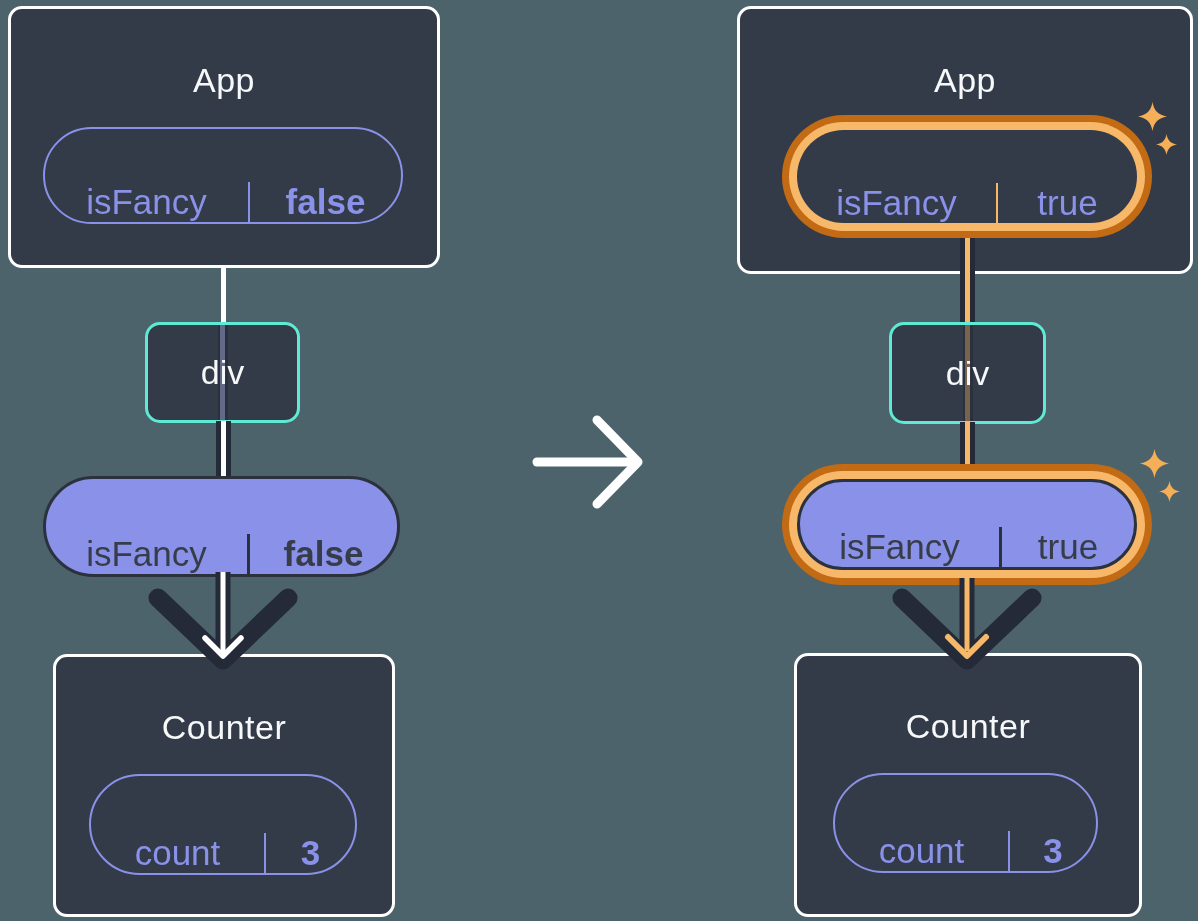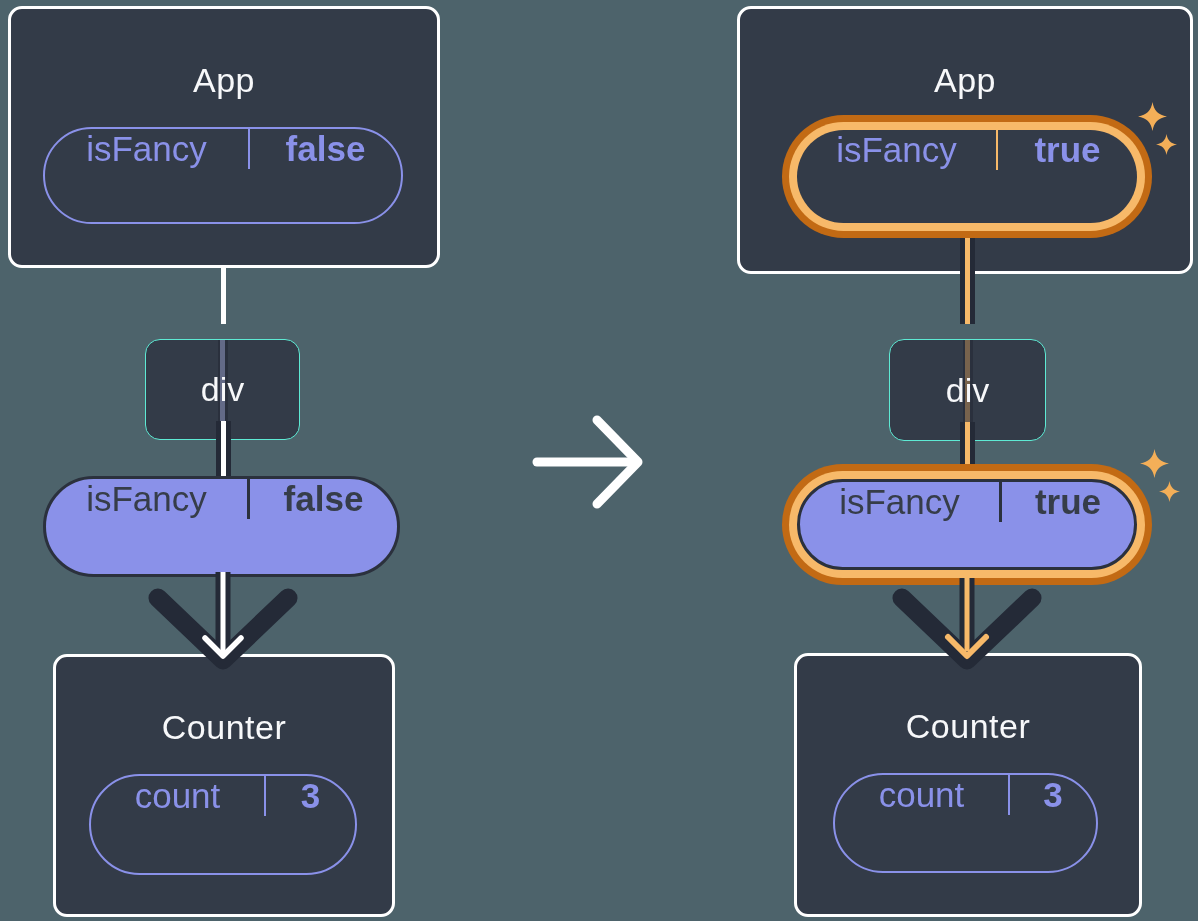--- a/index.html
+++ b/index.html
@@ -13,44 +13,44 @@
     --ink:#2B313D;
   }
   *{margin:0;padding:0;box-sizing:border-box;}
   body{background:#222;font-family:"Liberation Sans","DejaVu Sans",sans-serif;}
   .stage{position:relative;width:1198px;height:921px;background:var(--bg);overflow:hidden;}
 
   .card{position:absolute;background:var(--card);border:3px solid #FFFFFF;border-radius:14px;}
   .card-title{position:absolute;left:0;width:100%;text-align:center;color:#F7F8FA;
     font-size:34px;font-weight:500;letter-spacing:.5px;line-height:40px;}
 
-  .node{position:absolute;background:var(--card);border:1px solid #5eead4;border-radius:15px;
-    display:flex;align-items:center;justify-content:center;color:#F7F8FA;font-size:34px;font-weight:500;margin-top:17px;}
+  .node{position:absolute;background:var(--card);border:3px solid #5eead4;border-radius:15px;
+    display:flex;align-items:center;justify-content:center;color:#F7F8FA;font-size:34px;font-weight:500;}
   .node .ghost-col{position:absolute;top:0;bottom:0;width:10px;left:50%;margin-left:-5px;background:rgba(30,36,48,0.45);}
   .node .ghost-stripe{position:absolute;top:0;bottom:0;width:5px;left:50%;margin-left:-2.5px;}
   .ghost-stripe.slate{background:rgba(168,178,226,0.45);}
   .ghost-stripe.amber{background:rgba(247,185,105,0.38);}
   .node .node-label{position:relative;z-index:2;}
 
-  .pill{position:absolute;display:flex;align-items:flex-start;border-radius:999px;font-size:35px;}
+  .pill{position:absolute;display:flex;align-items:flex-end;border-radius:999px;font-size:35px;}
   .seg{display:flex;align-items:center;justify-content:center;}
   .seg-l{flex:0 0 auto;}
   .seg-r{flex:1 1 auto;font-weight:bold;}
 
   .pill-outline{border:2.5px solid var(--purple);color:var(--purple);background:transparent;}
   .pill-outline .seg-l{border-right:2.5px solid var(--purple);}
 
   .pill-filled{background:var(--purple);border:3px solid var(--ink);color:var(--dark-text);}
   .pill-filled .seg-l{border-right:3px solid var(--ink);}
 
   .hl{box-shadow:0 0 0 8px var(--or-l),0 0 0 15px var(--or-d);}
   .pill-hl-outline{background:var(--card);color:var(--purple);}
   .pill-hl-outline .seg-l{border-right:2.5px solid var(--or-l);}
 
-  .bold{font-weight:700;}
+  .bold{font-weight:400;}
 
   .vline{position:absolute;}
   .vline.dark{background:var(--arrow-dark);}
   .vline.white{background:#FFFFFF;}
   .vline.orange{background:var(--or-l);}
 
   .abs-svg{position:absolute;overflow:visible;}
   .sparkle{position:absolute;}
 </style>
 </head>

